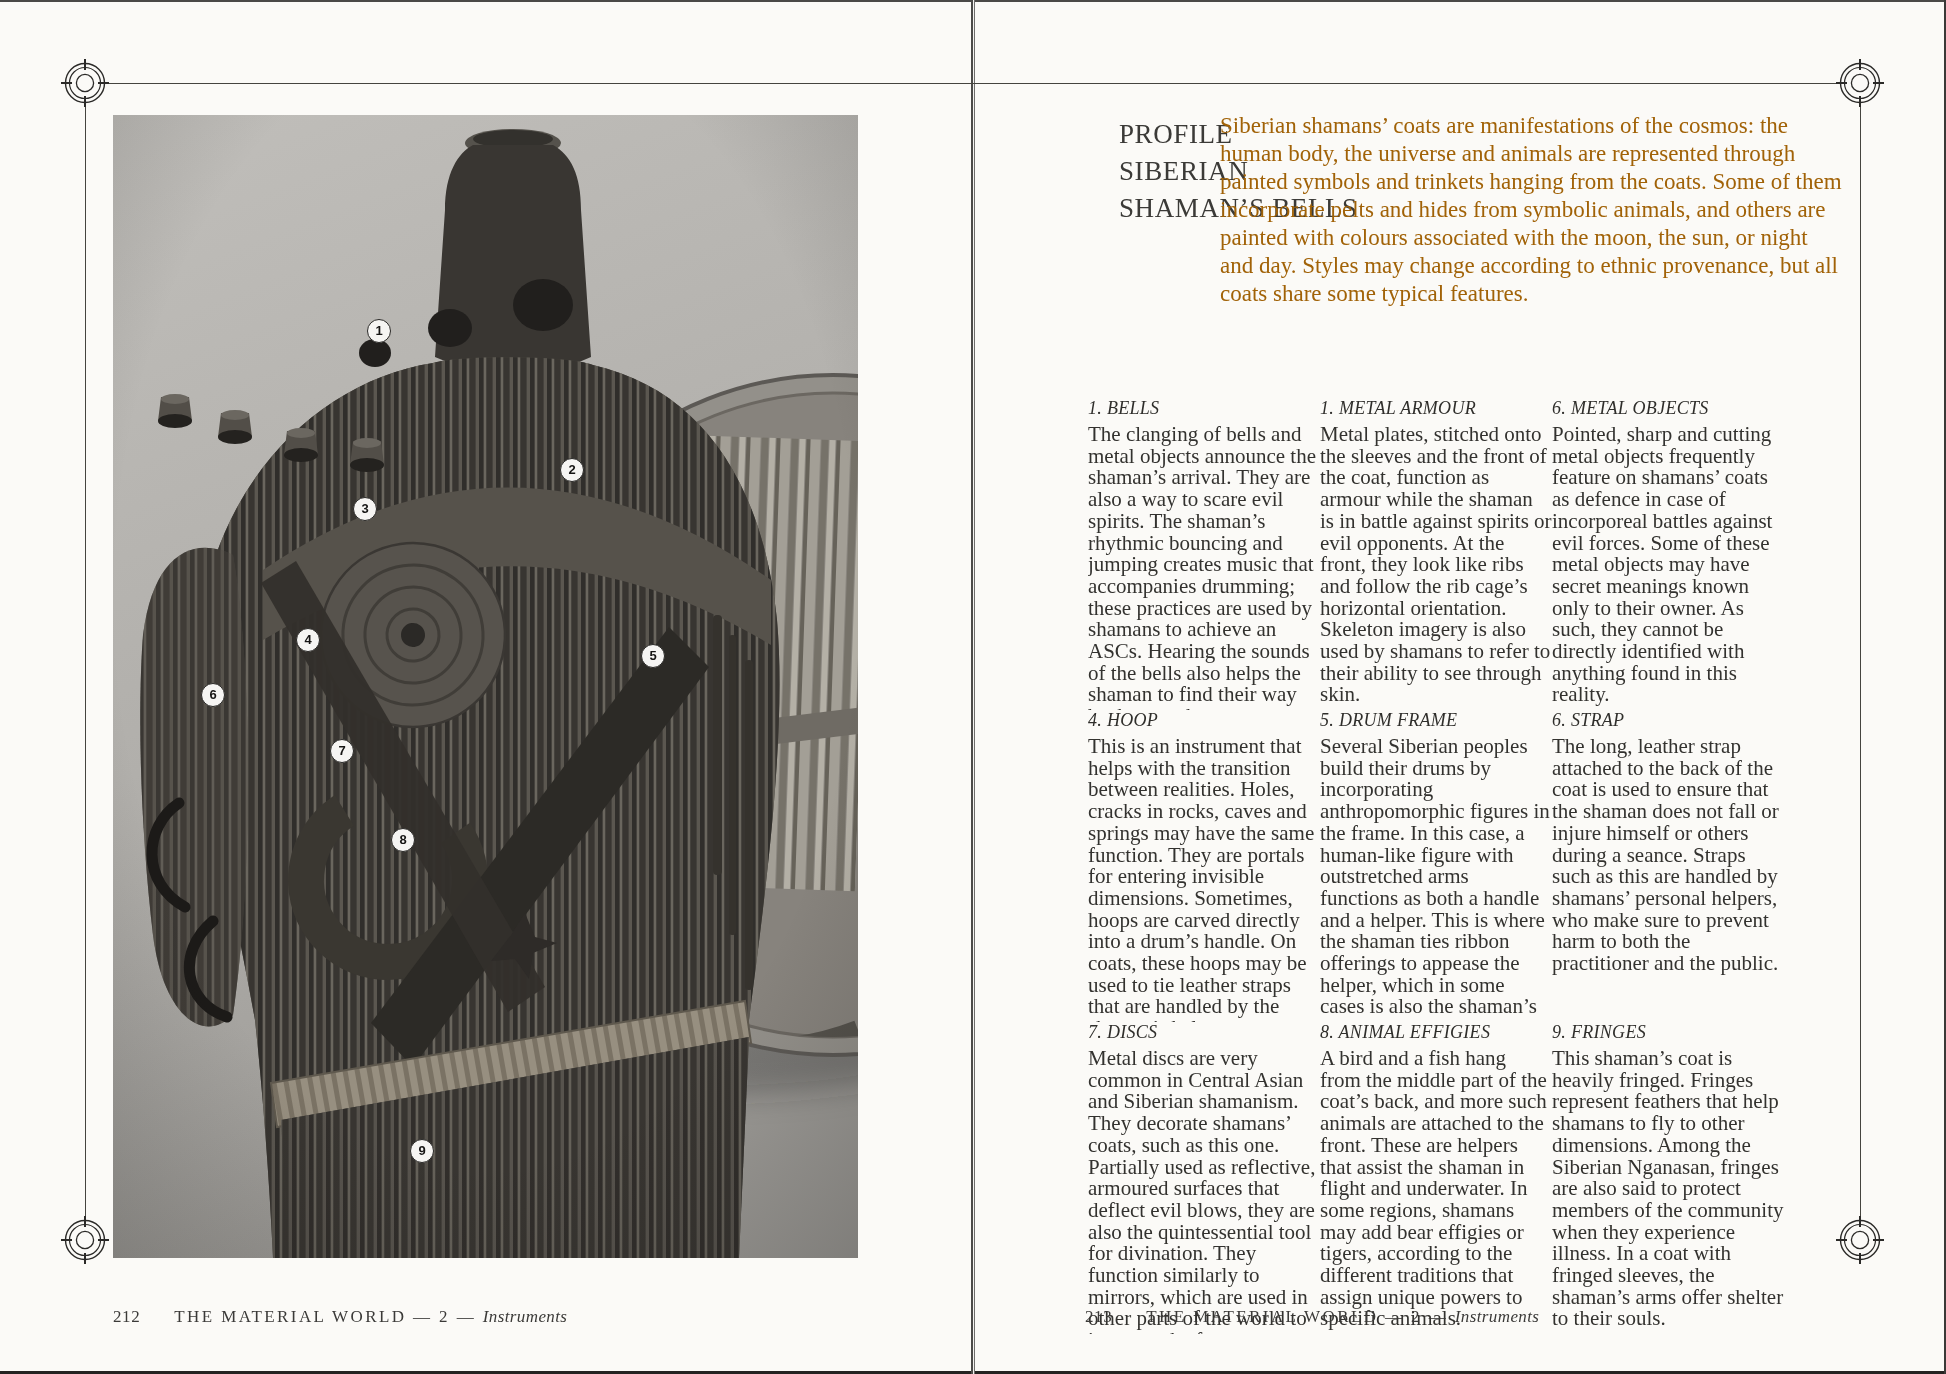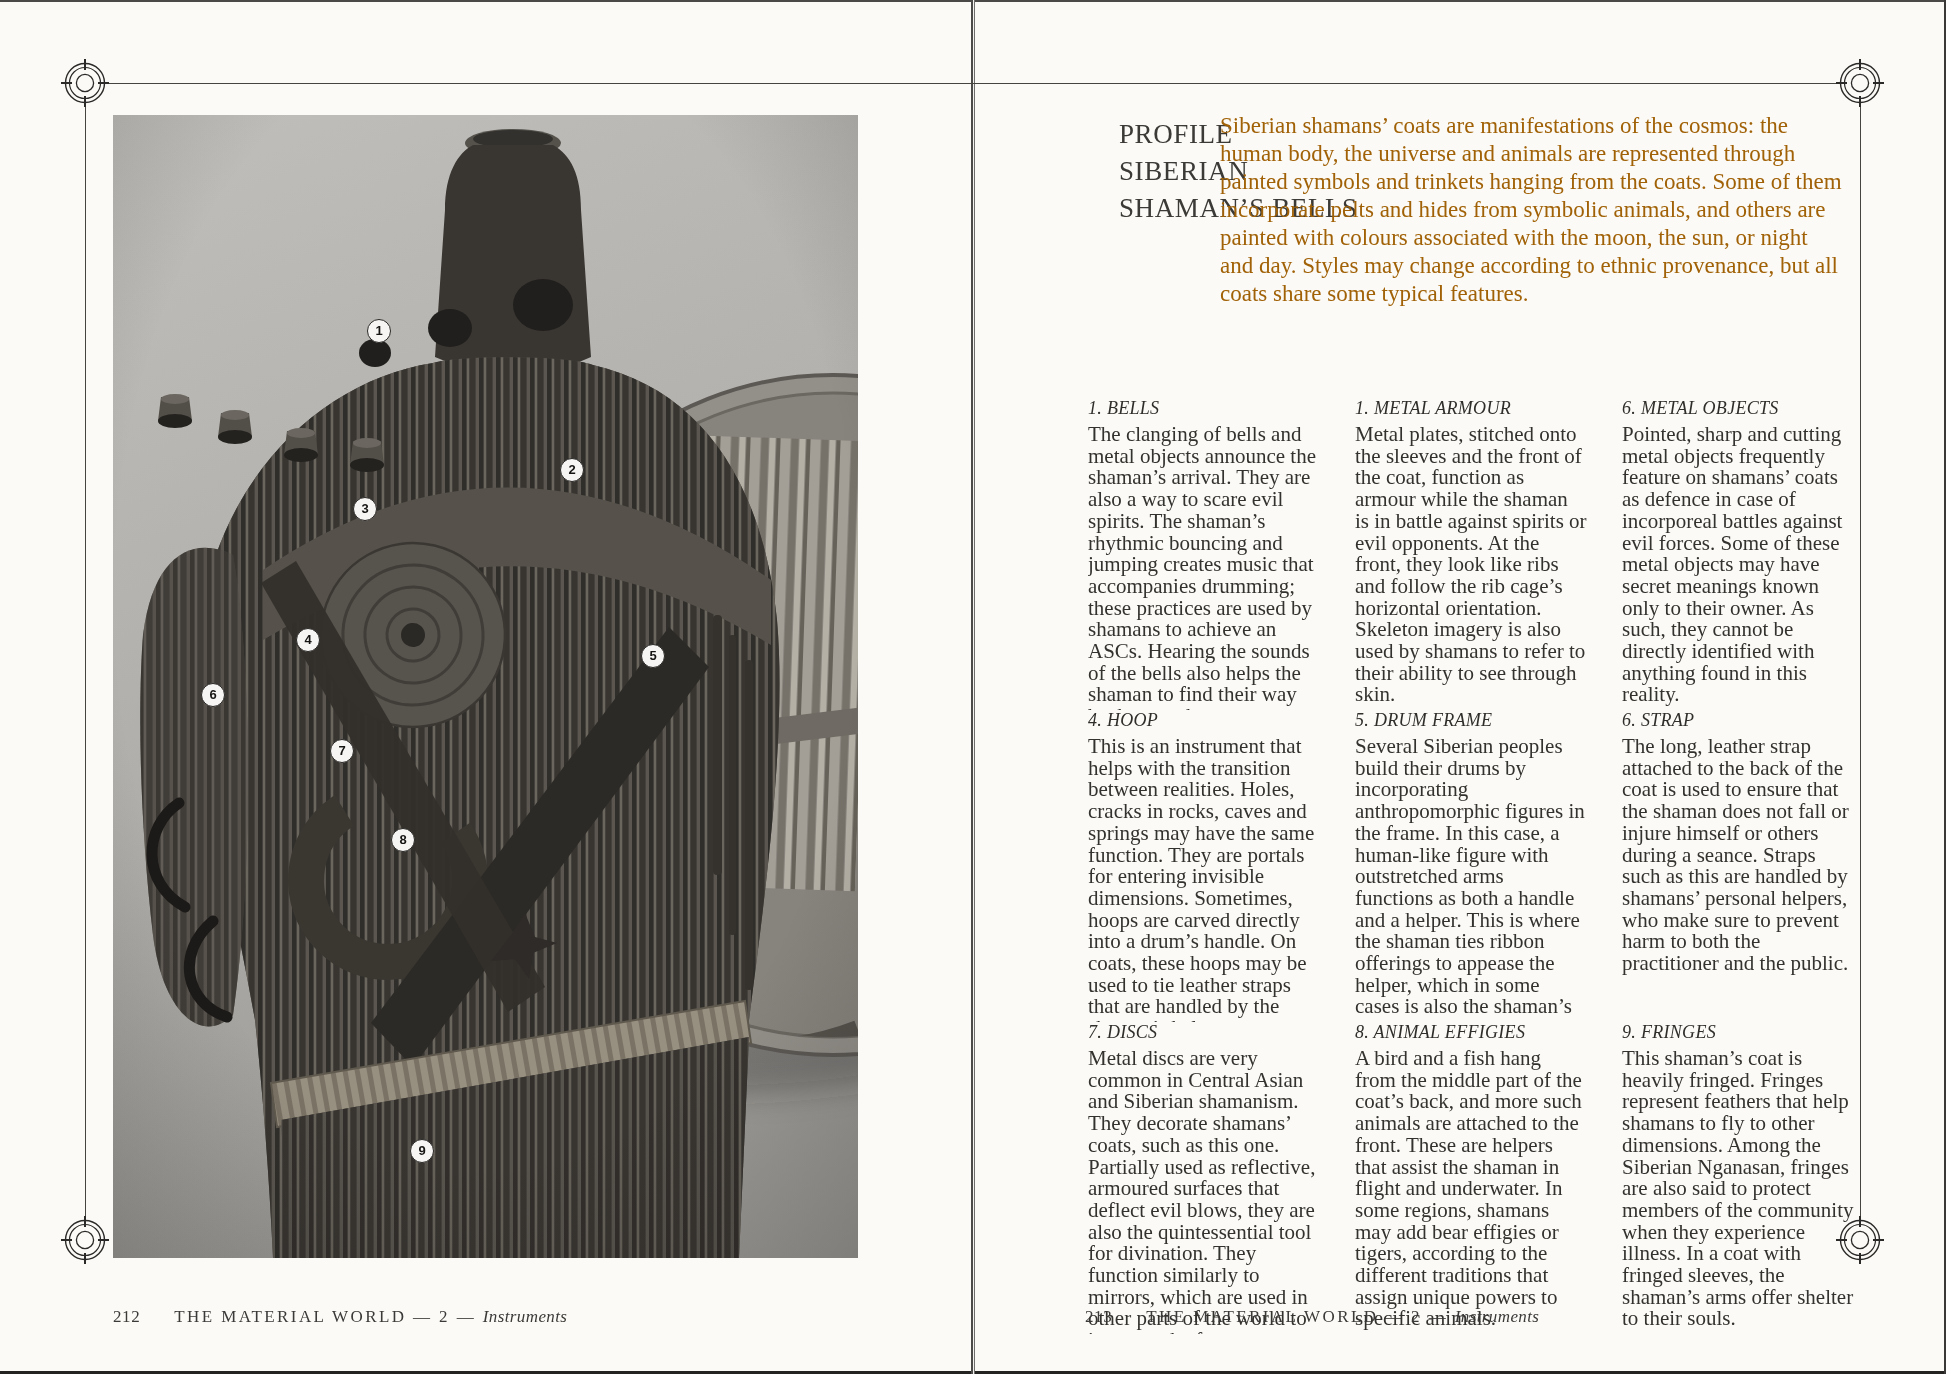--- a/index.html
+++ b/index.html
@@ -26,21 +26,21 @@
   .marker{position:absolute;width:24px;height:24px;margin:-12px 0 0 -12px;border-radius:50%;
     background:#f6f5f3;border:1px solid #2a2927;box-sizing:border-box;color:#161514;
     font:600 13px/21px "Liberation Sans",sans-serif;text-align:center;}
 
   
   .title-block{position:absolute;left:1119px;top:116px;font-size:27px;line-height:37px;
     letter-spacing:.6px;color:#3b3a37;font-weight:400;margin:0;}
   .intro{position:absolute;left:1220px;top:112px;width:622px;font-size:23px;line-height:28px;
     color:#a16207;margin:0;}
   .sections{position:absolute;left:1088px;top:398px;width:770px;display:grid;
-    grid-template-columns:232px 232px 232px;column-gap:35px;grid-auto-rows:312px;}
+    grid-template-columns:232px 232px 232px;grid-auto-rows:312px;}
   .sections article{overflow:hidden;}
   .sections h3{font-size:18px;font-style:italic;font-weight:400;letter-spacing:.3px;margin:0 0 5px 0;color:#2f2e2b;}
   .sections p{margin:0;font-size:21px;line-height:21.7px;color:#33322f;}
 
   .footer{position:absolute;top:1307px;font-size:17px;letter-spacing:2.4px;color:#3b3a38;white-space:nowrap;}
   .footer-left{left:113px}.footer-right{left:1085px}
   .footer .num{display:inline-block;letter-spacing:.6px;margin-right:34px;text-align:center;}
   .footer .it{font-style:italic;letter-spacing:.4px;text-align:center;}
 </style>
 </head>

